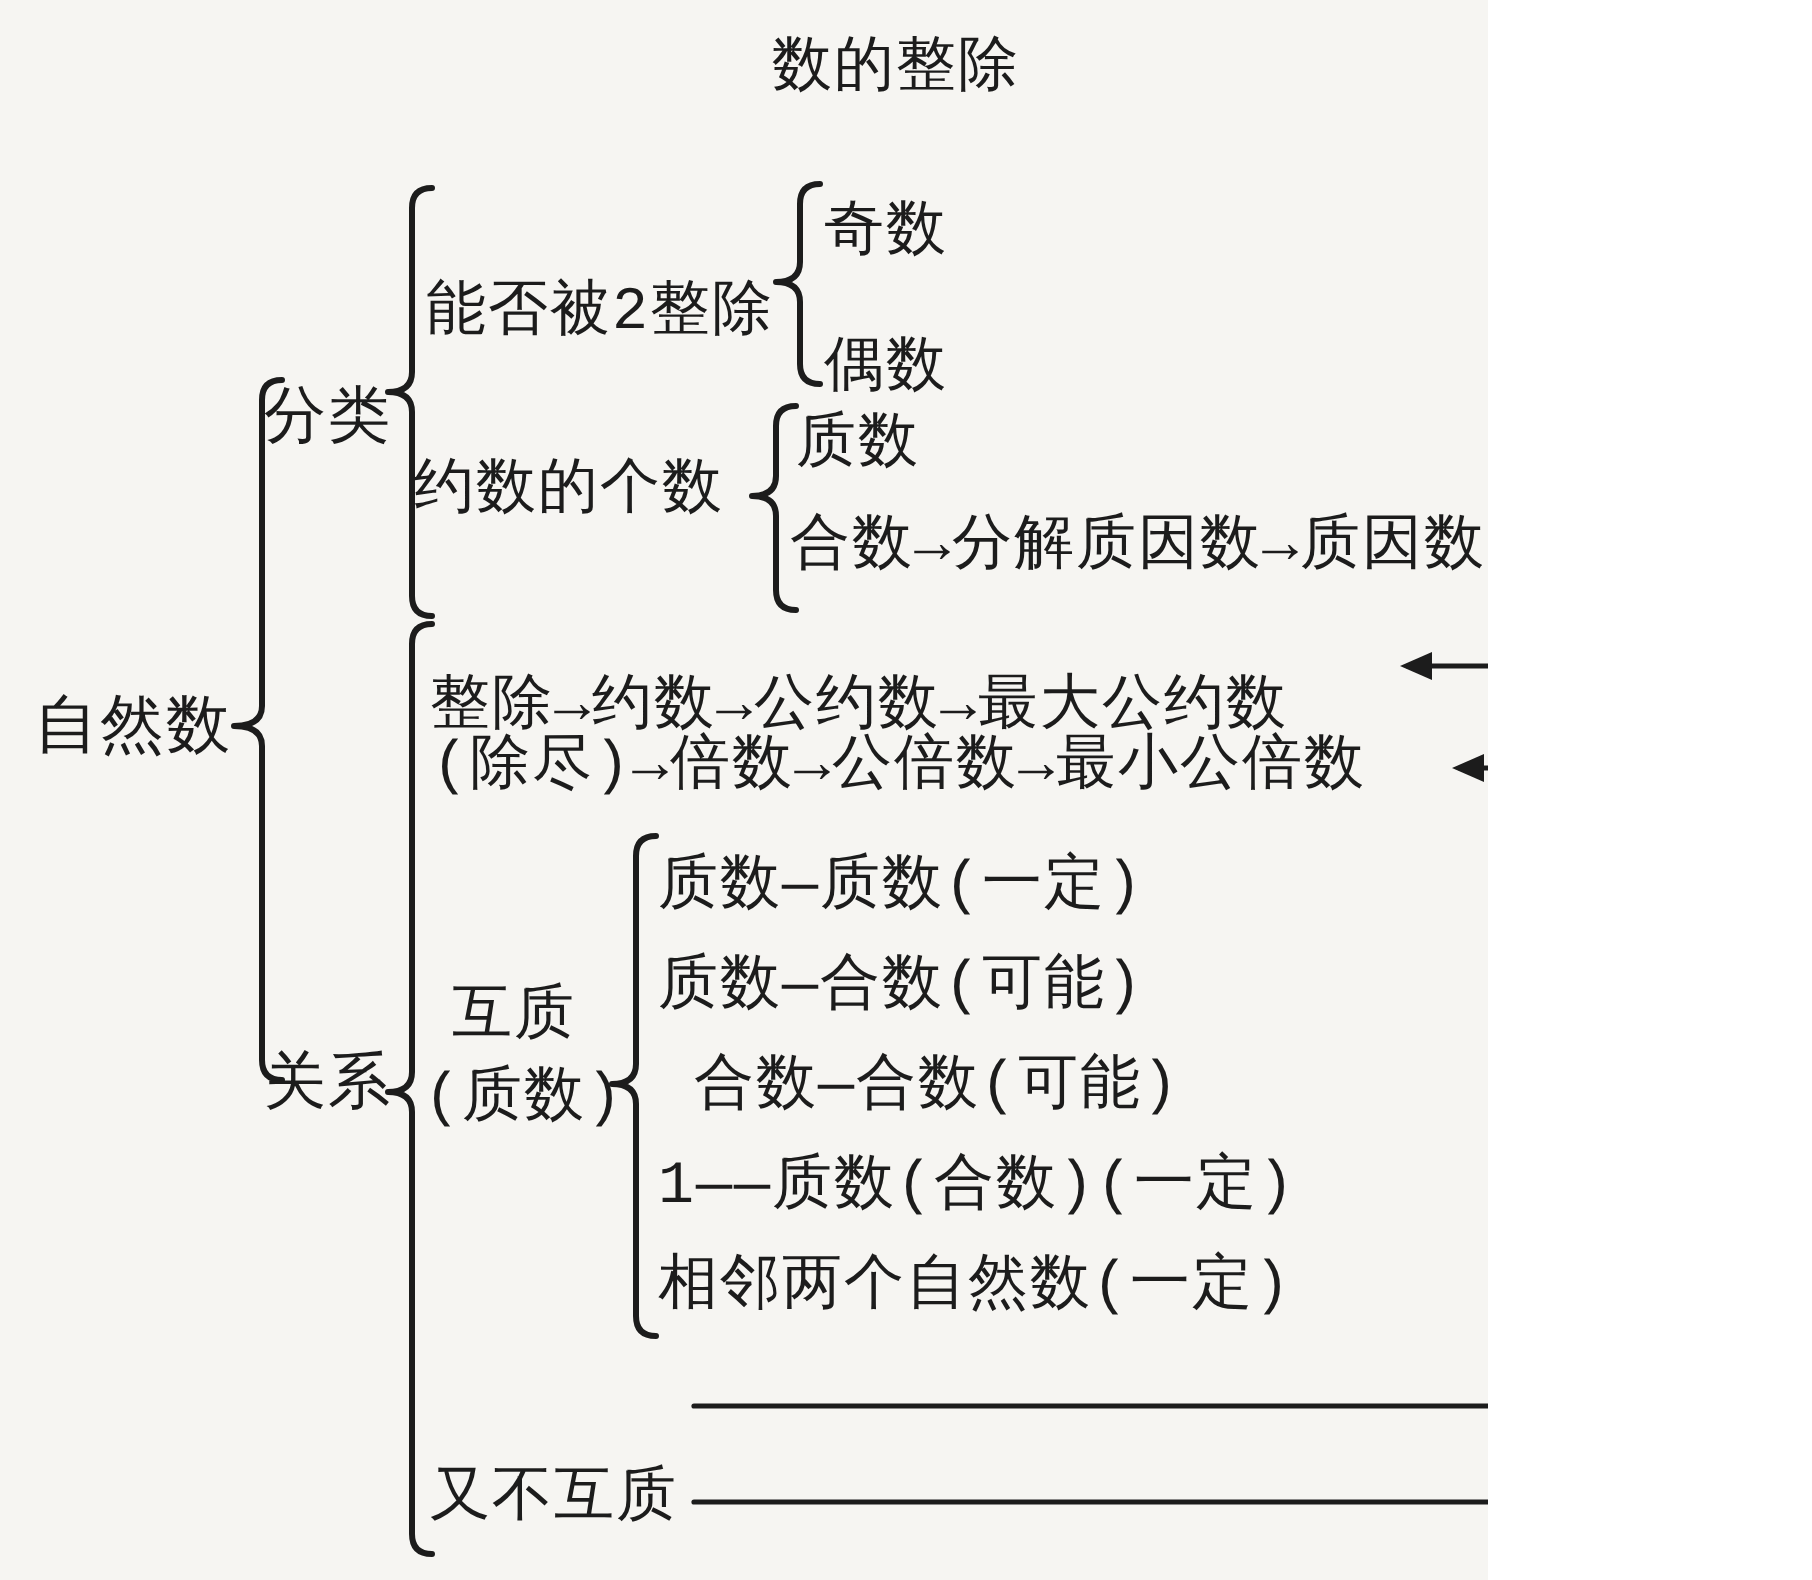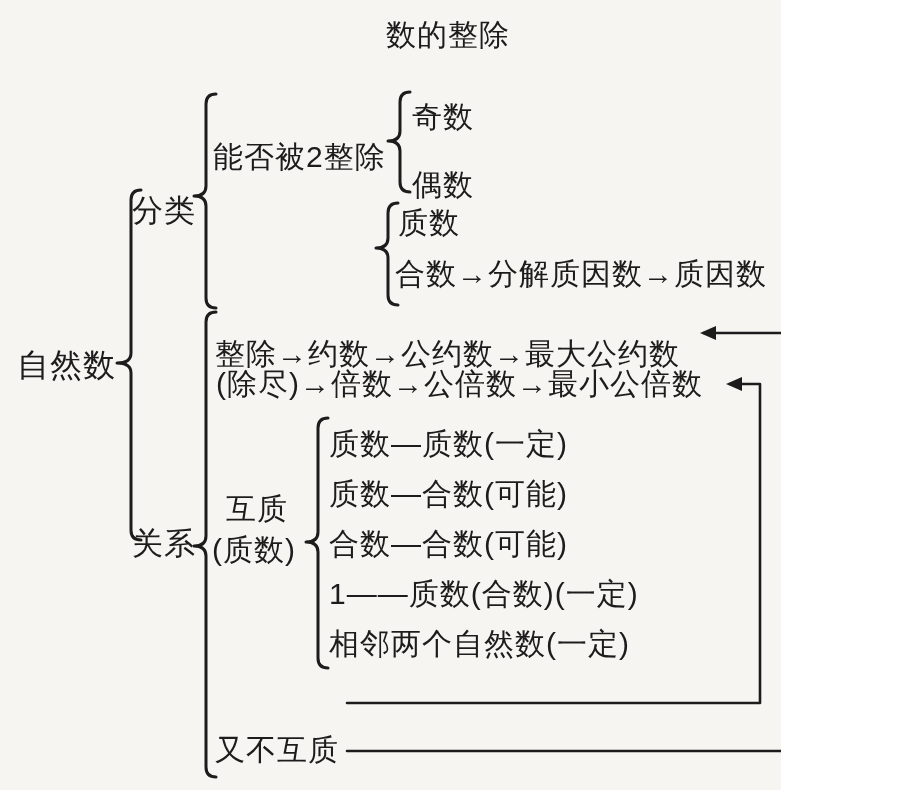--- a/index.html
+++ b/index.html
@@ -1,22 +1,21 @@
 <!DOCTYPE html>
 <html style="--ink: #1c1c1c; --bg: #f6f5f2;"><head>
 <meta charset="utf-8">
 <style>
   html,body{margin:0;padding:0;}
   .stage{
     position:relative;
     width:744px;height:790px;
     background:var(--bg,#f6f5f2);
     overflow:hidden;
-    font-family:Liberation Sans, sans-serif;
-    padding-left:37px;
+    font-family:Liberation Mono, monospace;
   }
   .t{
     position:absolute;
     color:var(--ink,#1c1c1c);
     white-space:nowrap;
     line-height:1;
     letter-spacing:1px;
   }
   .s30{font-size:30px;}
   .s31{font-size:31px;}
@@ -51,30 +50,31 @@
 
   <div class="t s32" style="left:17px;top:349px;">自然数</div>
 
   <div class="t s31" style="left:132px;top:179px;margin-top:16px;">分类</div>
   <div class="t s31" style="left:132px;top:528px;">关系</div>
 
   <div class="t s30" style="left:213px;top:126px;margin-top:16px;">能否被2整除</div>
   <div class="t s30" style="left:412px;top:102px;">奇数</div>
   <div class="t s30" style="left:412px;top:170px;">偶数</div>
 
+  <div class="t s30" style="left:207px;top:231px;">约数的个数</div>
   <div class="t s30" style="left:398px;top:208px;">质数</div>
   <div class="t s30" style="left:395px;top:259px;">合数→分解质因数→质因数</div>
 
   <div class="t s30" style="left:215px;top:319px;margin-top:20px;">整除→约数→公约数→最大公约数</div>
   <div class="t s30" style="left:216px;top:369px;">(除尽)→倍数→公倍数→最小公倍数</div>
 
   <div class="t s30" style="left:226px;top:494px;">互质</div>
   <div class="t s30" style="left:212px;top:535px;">(质数)</div>
 
   <div class="t s30" style="left:329px;top:429px;">质数—质数(一定)</div>
   <div class="t s30" style="left:329px;top:479px;">质数—合数(可能)</div>
-  <div class="t s30" style="left:329px;top:529px;">合数—合数(可能)</div>
+  <div class="t s30" style="left:347px;top:529px;">合数—合数(可能)</div>
   <div class="t s30" style="left:329px;top:579px;">1——质数(合数)(一定)</div>
   <div class="t s30" style="left:329px;top:629px;">相邻两个自然数(一定)</div>
 
   <div class="t s30" style="left:215px;top:735px;">又不互质</div>
 
 </div>
 
 </body></html>

